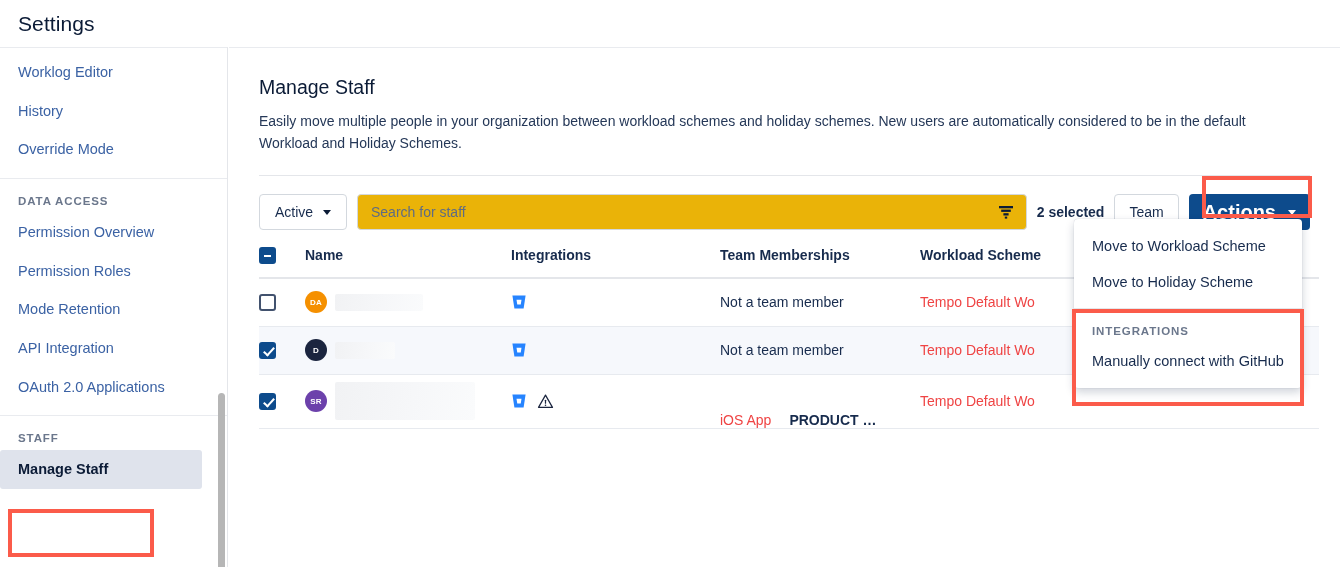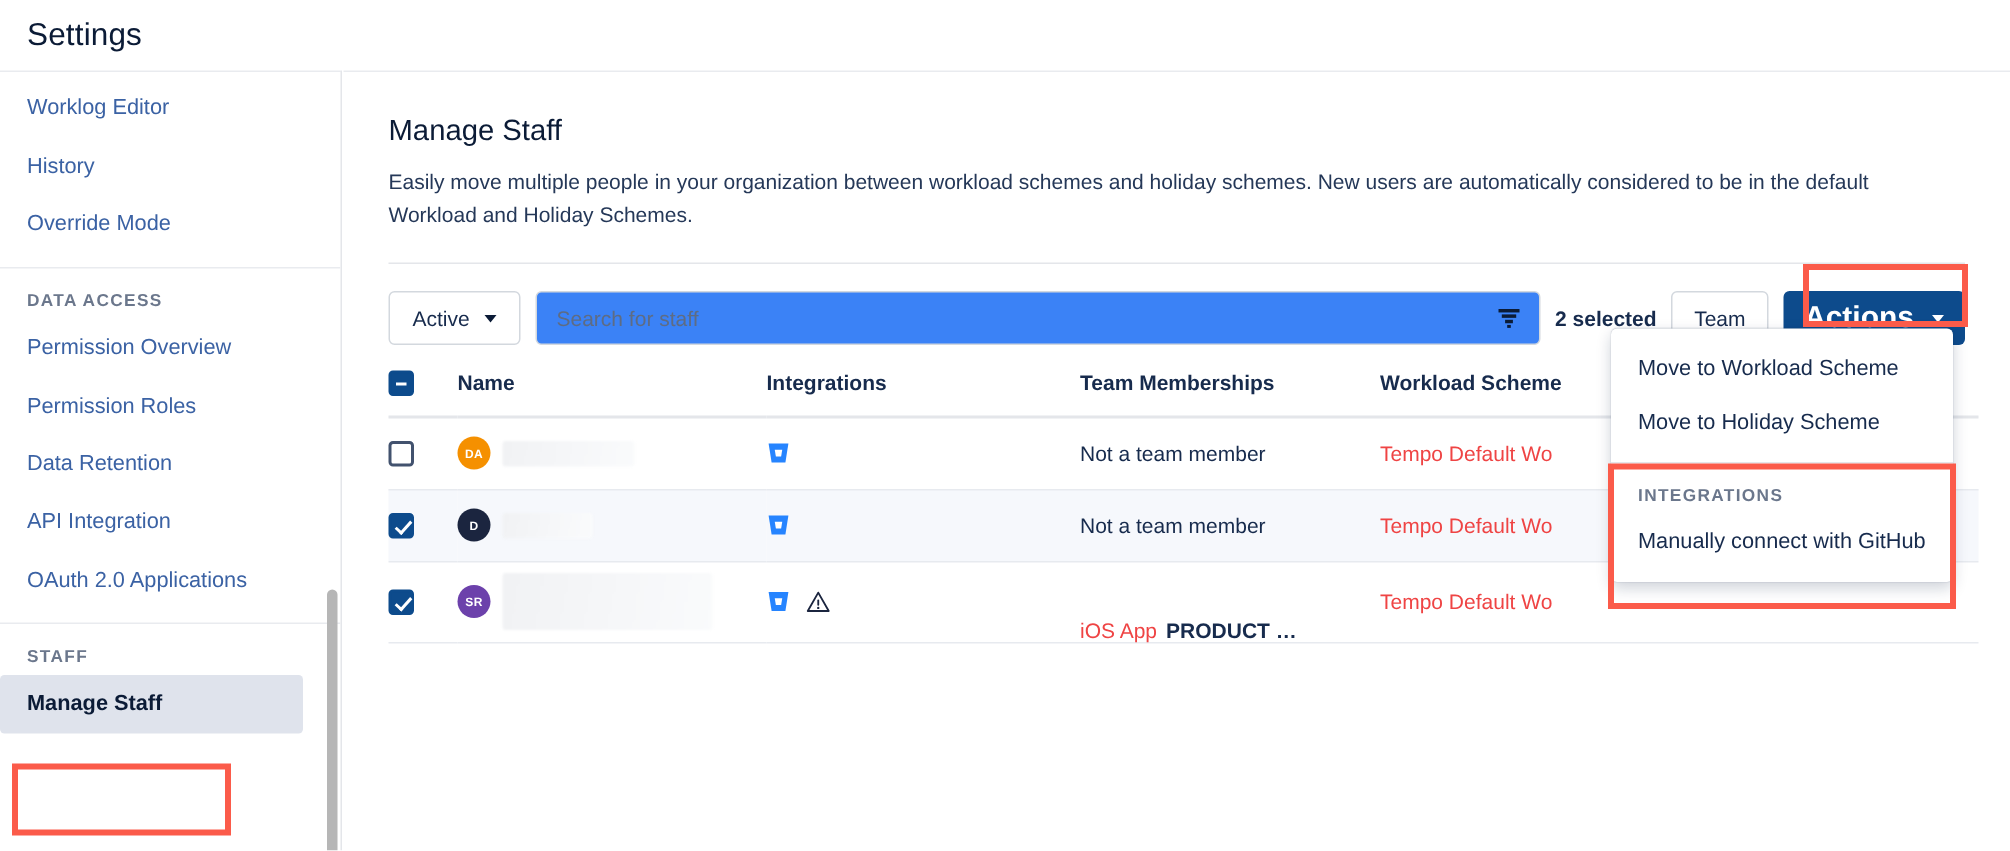--- a/index.html
+++ b/index.html
@@ -187,21 +187,21 @@
     border-top: 5.5px solid #0b1b36;
   }
   .caret.white { border-top-color: #ffffff; }
 
   .search-wrap {
     position: relative;
     flex: 1;
     height: 36px;
     border: 1px solid #d3d8de;
     border-radius: 4px;
-    background: #3b82f6;
+    background: #eab308;
     display: flex;
     align-items: flex-end;
   }
   .search-wrap input {
     flex: 1;
     border: none;
     outline: none;
     font-size: 14px;
     font-family: "Liberation Sans", sans-serif;
     color: #172b4d;
@@ -341,21 +341,21 @@
   }
 
   
   .int-cell { display: flex; align-items: center; gap: 10px; }
   .int-icon { width: 16px; height: 16px; }
   .warn-icon { width: 17px; height: 17px; }
 
   .link { color: #ef4444; text-decoration: none; cursor: pointer; }
   .muted { color: #5e6c84; }
   .bold-dark { font-weight: bold; color: #172b4d; }
-  .team-cell { display: flex; align-items: center; gap: 6px; white-space: nowrap; margin-top: 37px; }
+  .team-cell { display: flex; align-items: center; gap: 18px; white-space: nowrap; margin-top: 37px; }
 
   
   .dropdown {
     position: absolute;
     left: 1074px;
     top: 219px;
     width: 228px;
     background: #ffffff;
     border-radius: 4px;
     box-shadow: 0 4px 10px rgba(9,30,66,0.20), 0 0 1px rgba(9,30,66,0.28);
@@ -394,21 +394,21 @@
 
       <a class="nav-item">Worklog Editor</a>
       <a class="nav-item">History</a>
       <a class="nav-item">Override Mode</a>
 
       <div class="nav-divider"></div>
 
       <div class="nav-section">DATA ACCESS</div>
       <a class="nav-item">Permission Overview</a>
       <a class="nav-item">Permission Roles</a>
-      <a class="nav-item">Data Retention</a>
+      <a class="nav-item">Mode Retention</a>
       <a class="nav-item">API Integration</a>
       <a class="nav-item">OAuth 2.0 Applications</a>
 
       <div class="nav-divider"></div>
 
       <div class="nav-section">STAFF</div>
       <a class="nav-item selected">Manage Staff</a>
     </div>
     <div class="sidebar-scrollbar"></div>
   </nav>

